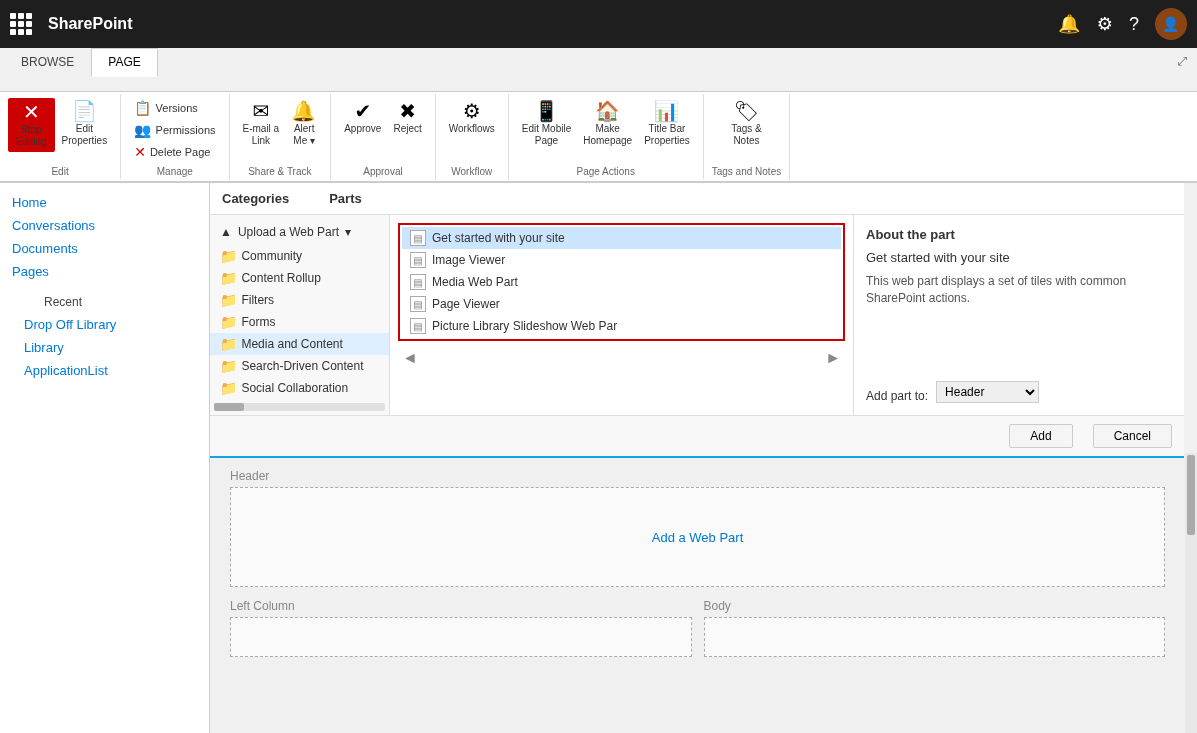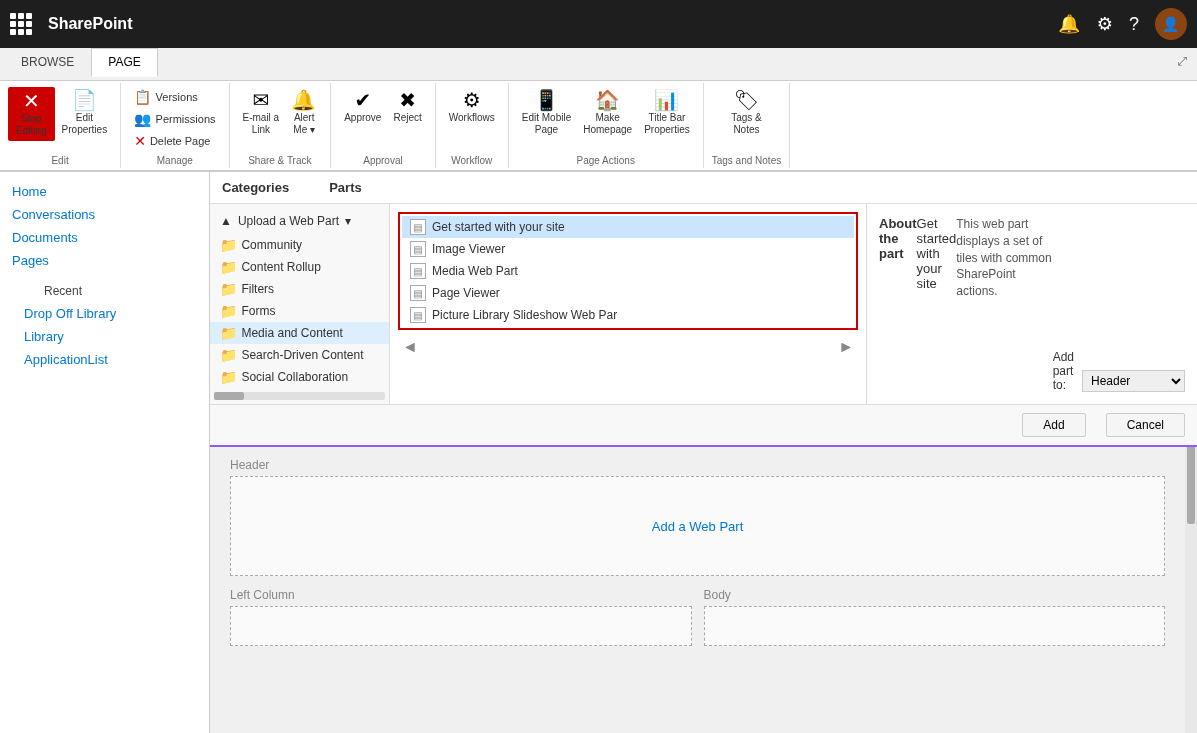--- a/index.html
+++ b/index.html
@@ -26,21 +26,21 @@
     .app-name { font-size: 16px; font-weight: 600; color: white; margin-left: 4px; }
     .top-bar-right { margin-left: auto; display: flex; align-items: center; gap: 16px; }
     .top-icon { color: white; font-size: 18px; cursor: pointer; }
     .avatar { width: 32px; height: 32px; border-radius: 50%; background: #8B4513; overflow: hidden; display: flex; align-items: center; justify-content: center; }
 
     
     .ribbon-tabs {
       background: #f0f0f0;
       border-bottom: 1px solid #ccc;
       display: flex;
-      padding: 0 0 4px 4px;
+      padding: 0 0 15px 4px;
     }
     .ribbon-tab {
       padding: 6px 16px;
       font-size: 12px;
       cursor: pointer;
       color: #444;
       border: 1px solid transparent;
     }
     .ribbon-tab.active {
       background: white;
@@ -398,21 +398,21 @@
     <div class="left-nav-item">Documents</div>
     <div class="left-nav-item">Pages</div>
     <div class="left-nav-item section">Recent</div>
     <div class="left-nav-item sub">Drop Off Library</div>
     <div class="left-nav-item sub">Library</div>
     <div class="left-nav-item sub">ApplicationList</div>
   </div>
 
   <div style="flex:1; position:relative; overflow:hidden;">
 
-    <div style="position:absolute; top:0; left:0; right:0; z-index:10; background:#5eead4; border-bottom:2px solid #8b5cf6; display:flex; flex-direction:column;">
+    <div style="position:absolute; top:0; left:0; right:13px; z-index:10; background:#5eead4; border-bottom:2px solid #0ea5e9; display:flex; flex-direction:column;">
 
       <div class="picker-header">
         <span>Categories</span>
         <span>Parts</span>
       </div>
 
       <div class="picker-body">
 
         <div class="categories-pane">
           <div class="upload-webpart">
@@ -477,21 +477,21 @@
               <span>Picture Library Slideshow Web Par</span>
             </div>
           </div>
 
           <div class="parts-nav">
             <span class="parts-nav-arrow">◄</span>
             <span class="parts-nav-arrow">►</span>
           </div>
         </div>
 
-        <div class="about-pane" style="display:flex;flex-direction:row;">
+        <div class="about-pane" style="display:flex;flex-direction:column;">
           <div class="about-title">About the part</div>
           <div class="about-part-name">Get started with your site</div>
           <div class="about-desc">This web part displays a set of tiles with common SharePoint actions.</div>
           <div style="margin-top:auto;">
             <div class="add-part-row">
               <span class="add-part-label">Add part to:</span>
               <select class="add-part-select">
                 <option>Header</option>
                 <option>Body</option>
                 <option>Left Column</option>

